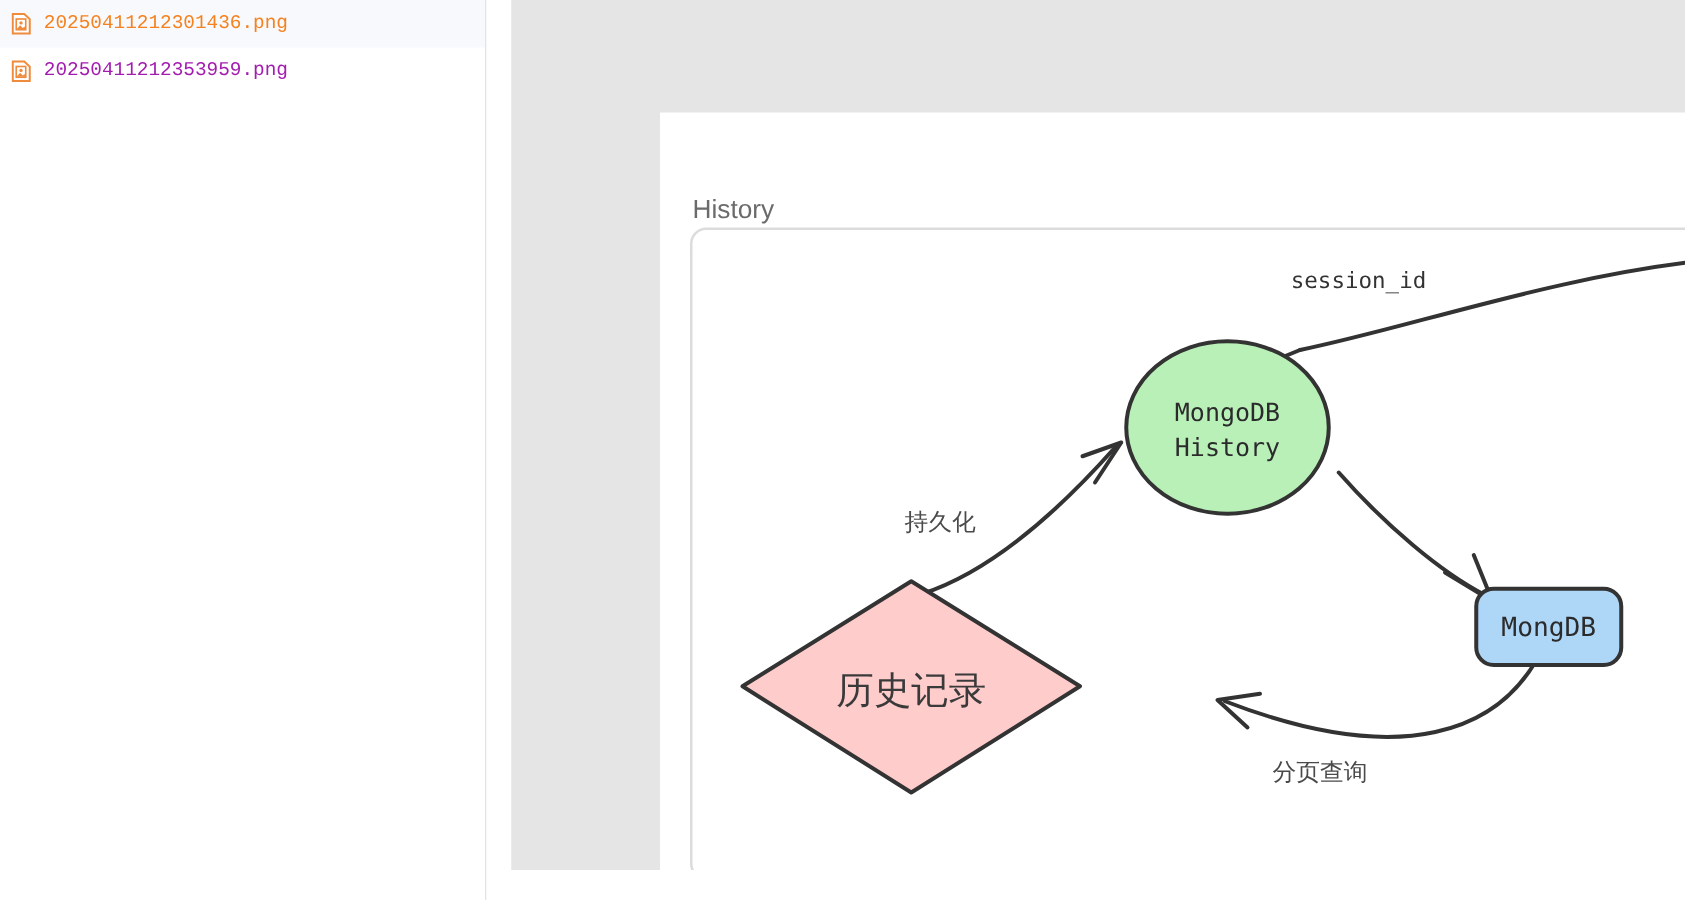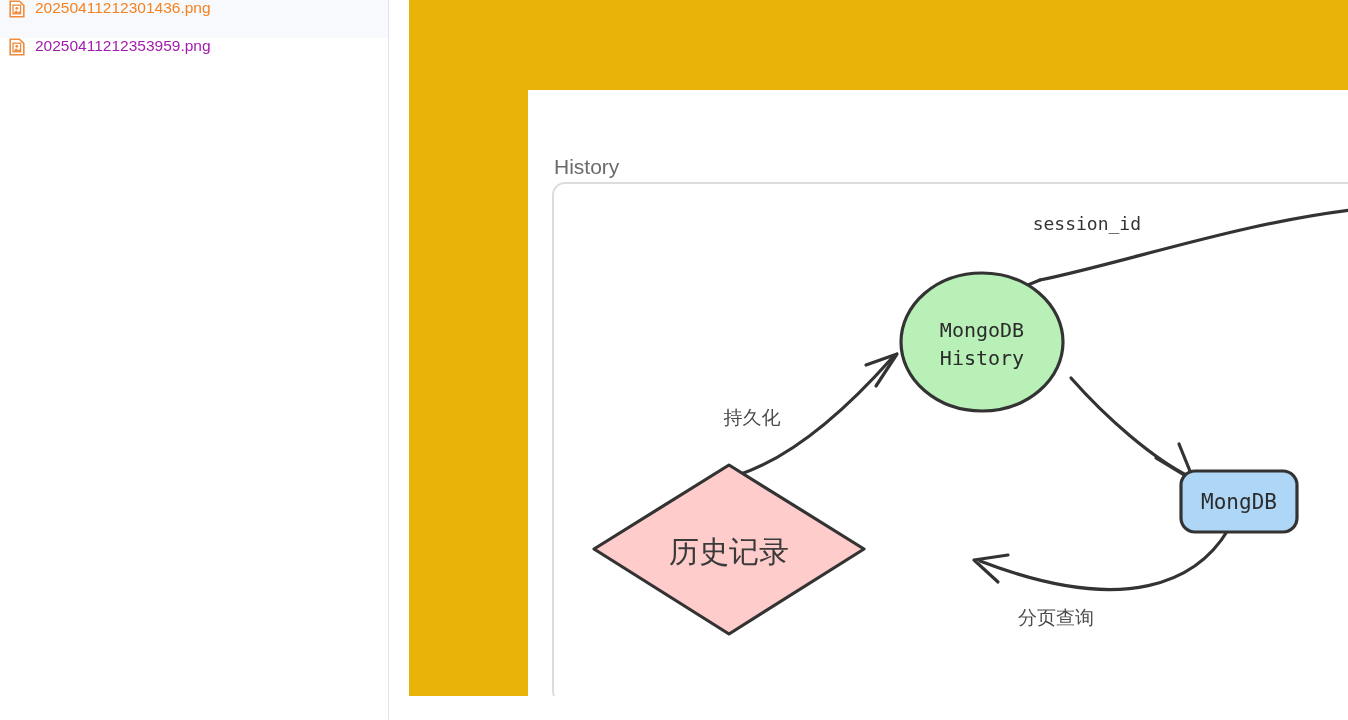--- a/index.html
+++ b/index.html
@@ -24,26 +24,27 @@
     width: 389px;
     height: 720px;
     background: #ffffff;
     border-right: 1px solid #dfe3ec;
     box-sizing: border-box;
     flex: 0 0 389px;
     padding-top: 0px;
   }
   .file-item {
     display: flex;
-    align-items: flex-start;
+    align-items: center;
     height: 38px;
     padding-left: 9px;
     box-sizing: border-box;
     cursor: pointer;
     user-select: none;
+    font-family: Liberation Mono, monospace;
   }
   .file-item.selected {
     background: #f7f9fc;
   }
   .file-icon {
     width: 16px;
     height: 18px;
     flex: 0 0 16px;
     margin-right: 10px;
     position: relative;
@@ -65,21 +66,21 @@
     flex: 0 0 20px;
     height: 720px;
     background: #ffffff;
   }
 
   
   #viewer {
     position: relative;
     flex: 1 1 auto;
     height: 696px;
-    background: #eab308;
+    background: #e5e5e5;
     overflow: hidden;
   }
   #paper {
     position: absolute;
     left: 119px;   
     top: 90px;
     width: 1000px;
     height: 900px;
     background: #ffffff;
   }

